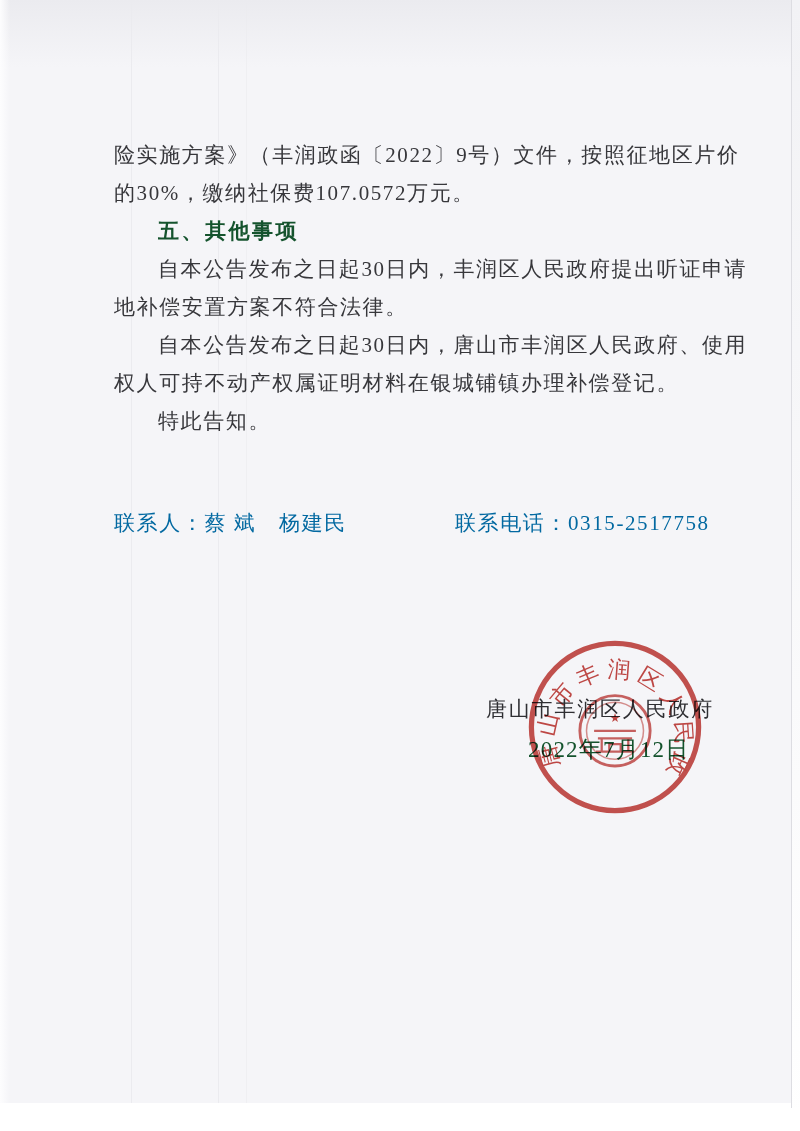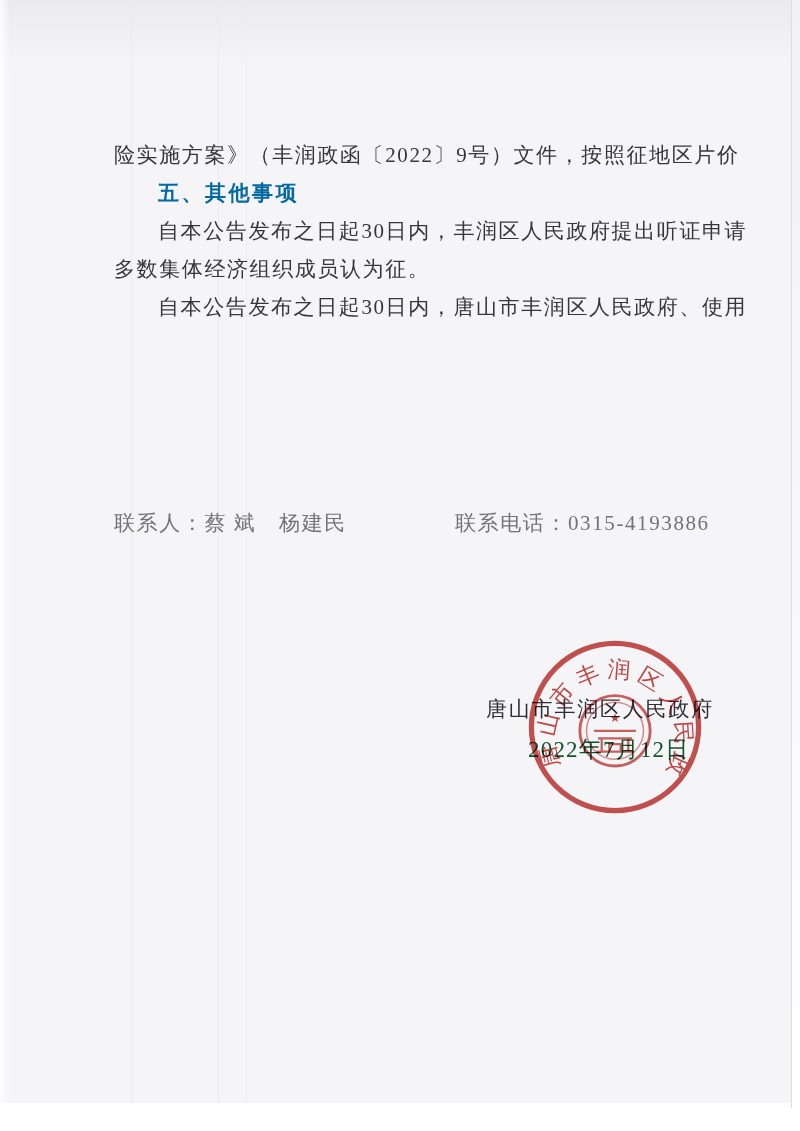--- a/index.html
+++ b/index.html
@@ -42,25 +42,25 @@
   
   .body-text {
     position: absolute; left: 114px; top: 136px; width: 606px;
     font-size: 21px; line-height: 38px; letter-spacing: 1.6px;
     color: #37373b;
   }
   .body-text .line { height: 38px; white-space: nowrap; }
   .body-text .line.indent { padding-left: 44px; }
   .body-text .line.heading {
     font-family: "Liberation Sans", "DejaVu Sans", sans-serif;
-    font-weight: bold; color: #0369a1; letter-spacing: 2.5px;
+    font-weight: bold; color: #14532d; letter-spacing: 2.5px;
   }
   .contact-row {
     position: absolute; left: 114px; top: 509px; width: 606px; height: 30px;
-    font-size: 21px; letter-spacing: 1.6px; color: #737373; white-space: nowrap;
+    font-size: 21px; letter-spacing: 1.6px; color: #0369a1; white-space: nowrap;
   }
   .contact-row .phone { position: absolute; left: 341px; top: 0; }
   
   .signature-issuer {
     position: absolute; left: 486px; top: 695px; width: 230px;
     font-size: 21px; letter-spacing: 1.8px; color: #2f2f33; white-space: nowrap;
   }
   .signature-date {
     position: absolute; left: 528px; top: 734px; width: 160px;
     font-size: 23px; letter-spacing: 1.2px; color: #14532d; white-space: nowrap;
@@ -80,29 +80,32 @@
 <div class="page">
 
   <div class="scan-top-band"></div>
   <div class="streak s1"></div>
   <div class="streak s2"></div>
   <div class="streak s3"></div>
   <div class="scan-left-light"></div>
 
   <div class="body-text">
     <div class="line">险实施方案》（丰润政函〔2022〕9号）文件，按照征地区片价</div>
+    <div class="line">的30%，缴纳社保费107.0572万元。</div>
     <div class="line heading indent">五、其他事项</div>
     <div class="line indent">自本公告发布之日起30日内，丰润区人民政府提出听证申请</div>
-    <div class="line">多数集体经济组织成员认为征。</div>
+    <div class="line">地补偿安置方案不符合法律。</div>
     <div class="line indent">自本公告发布之日起30日内，唐山市丰润区人民政府、使用</div>
+    <div class="line">权人可持不动产权属证明材料在银城铺镇办理补偿登记。</div>
+    <div class="line indent">特此告知。</div>
   </div>
 
   <div class="contact-row">
     <span class="person">联系人：蔡 斌　杨建民</span>
-    <span class="phone">联系电话：0315-4193886</span>
+    <span class="phone">联系电话：0315-2517758</span>
   </div>
 
   <div class="signature-issuer">唐山市丰润区人民政府</div>
   <div class="signature-date">2022年7月12日</div>
 
   <div class="seal">
     <svg viewBox="0 0 200 200" xmlns="http://www.w3.org/2000/svg">
       <defs>
         <path id="sealArc" d="M 42.7,140.1 A 64,64 0 1 1 157.3,140.1" fill="none"></path>
       </defs>

